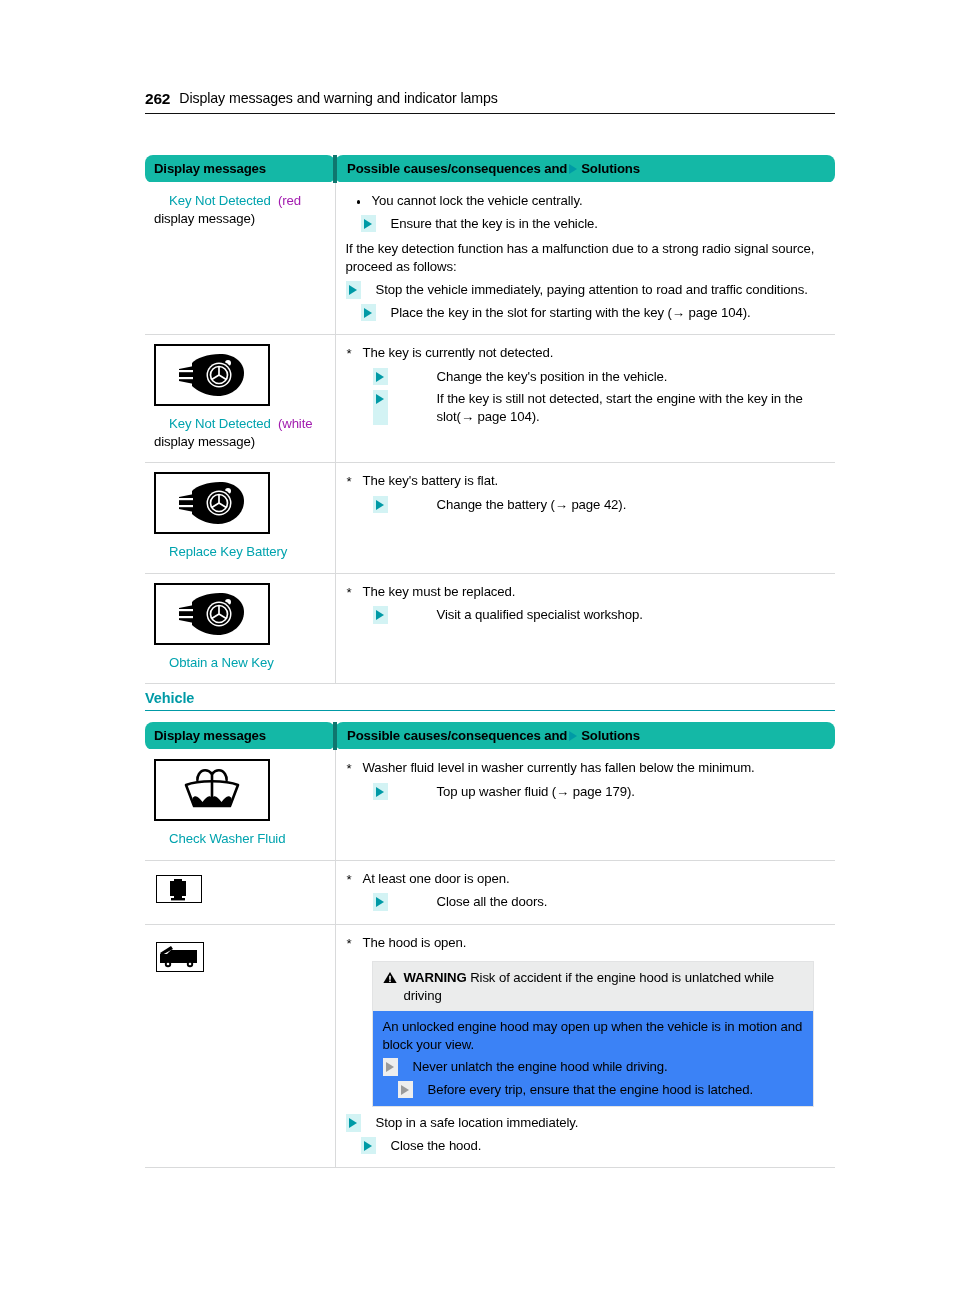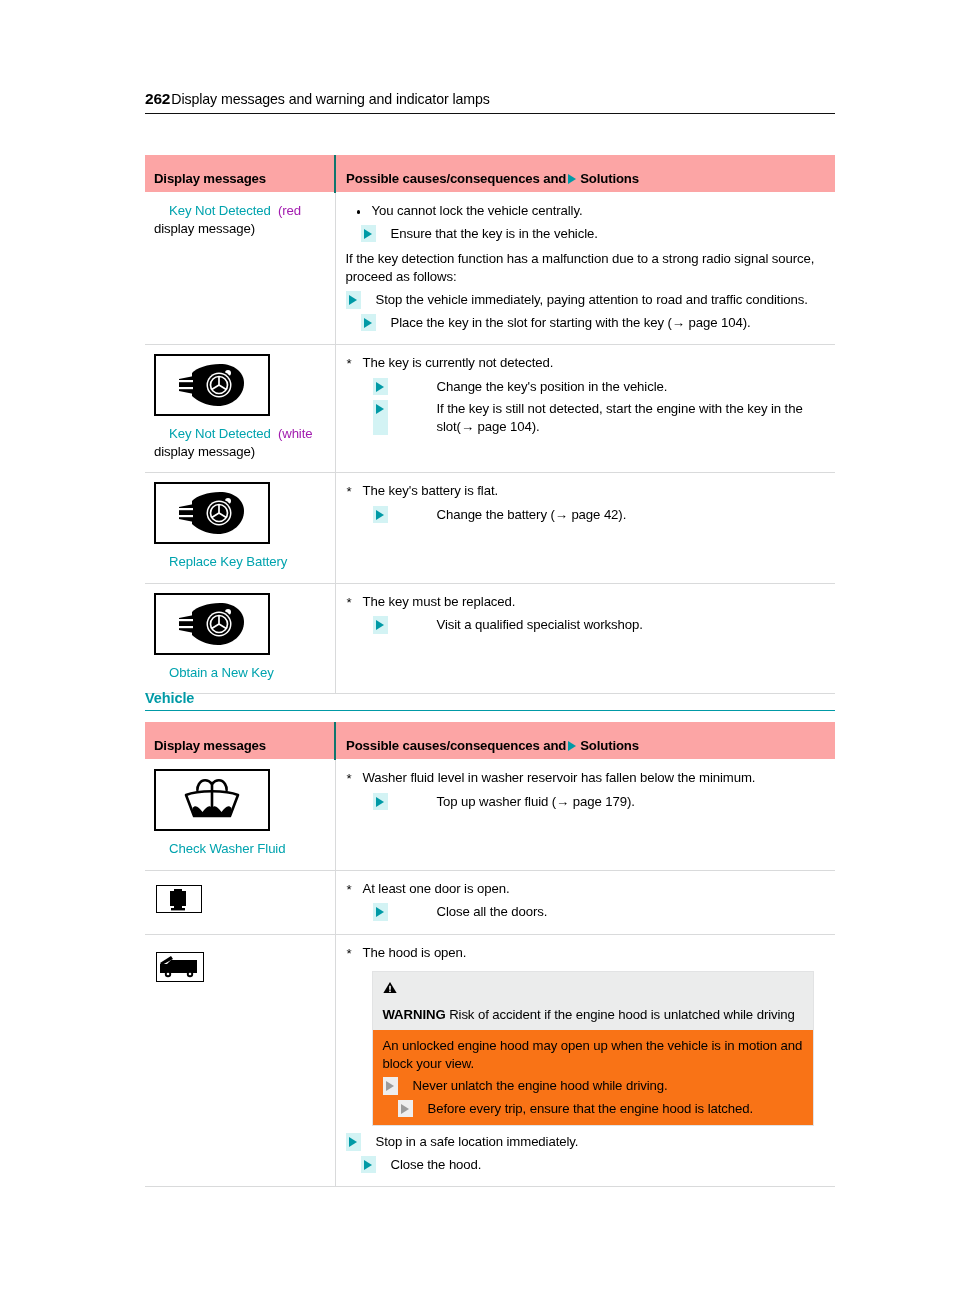--- a/index.html
+++ b/index.html
@@ -25,22 +25,22 @@
 
   
   .page-header {
     position: absolute;
     left: 145px;
     top: 90px;
     width: 690px;
   }
   .page-header-line {
     display: flex;
-    align-items: center;
-    gap: 1px;
+    align-items: flex-start;
+    gap: 9px;
     padding-bottom: 5px;
   }
   .page-number {
     font-size: 15.5px;
     font-weight: bold;
     letter-spacing: -0.2px;
   }
   .page-header-title {
     font-size: 14.2px;
     font-weight: normal;
@@ -74,30 +74,31 @@
     position: absolute;
     left: 145px;
     width: 690px;
     border-collapse: collapse;
     table-layout: fixed;
   }
   .tbl col.c1 { width: 190px; }
   .tbl col.c2 { width: 500px; }
 
   .tbl th {
-    background: #fca5a5;
+    background: #14b8a6;
     text-align: left;
     font-size: 13.2px;
     font-weight: bold;
     letter-spacing: -0.15px;
-    padding: 16px 0 6px 9px;
+    padding: 6px 0 6px 9px;
     vertical-align: middle;
     border-bottom: 1px solid #ffffff;
-  }
-  .tbl th.h2 { padding-left: 10px; border-left: 2px solid #0f766e; }
+    border-radius: 8px;
+  }
+  .tbl th.h2 { padding-left: 10px; border-left: 4px solid #0f766e; }
 
   .tbl td {
     vertical-align: top;
     font-size: 13.2px;
     line-height: 17.5px;
     letter-spacing: -0.1px;
     border-bottom: 1px solid #d9dadb;
     padding: 0;
   }
   .tbl tr:last-child td { border-bottom: 1px solid #d9dadb; }
@@ -201,34 +202,33 @@
     width: 442px;
     border: 1px solid #e2e3e4;
     box-sizing: border-box;
   }
   .warn-head {
     background: #ebecec;
     padding: 7px 10px 7px 10px;
     display: flex;
     align-items: flex-start;
     gap: 7px;
-    flex-direction: column;
   }
   .warn-tri {
     flex: 0 0 auto;
     margin-top: 2px;
   }
   .warn-head-text {
     font-size: 13.2px;
     line-height: 17.5px;
     letter-spacing: -0.1px;
   }
   .warn-label { font-weight: bold; }
   .warn-body {
-    background: #f97316;
+    background: #3b82f6;
     padding: 7px 10px 8px 10px;
   }
   .warn-body p {
     margin: 0 0 5px 0;
     font-size: 13.2px;
     line-height: 17.5px;
     letter-spacing: -0.1px;
   }
   .warn-body .li { margin-bottom: 0; }
   .warn-body .arrow-box { background: #eeeeee; }
@@ -481,21 +481,21 @@
               </g>
               <path d="M30 24 C42 19 70 19 82 24 L74 45 L38 45 Z" fill="none" stroke="#000" stroke-width="2.6" stroke-linejoin="round"></path>
               <path d="M36.5 37 C40 33 43 37 46.5 41 C50 37 53 33 56 37 C59 33 62 37 65.5 41 C69 37 72 33 75.5 37 L74 45.5 L38 45.5 Z" fill="#000"></path>
             </svg>
           </span>
           <span class="msg-name">Check Washer Fluid</span>
         </td>
         <td class="col-right">
           <div class="li">
             <span class="marker asterisk">*</span>
-            <span class="li-text">Washer fluid level in washer reservoir has fallen below the minimum.</span>
+            <span class="li-text">Washer fluid level in washer currently has fallen below the minimum.</span>
           </div>
           <div class="li sub-indent">
             <span class="marker arrow">
                 <span class="arrow-box">
                   <span class="tri"></span>
                 </span>
               </span>
             <span class="li-text">Top up washer fluid (→ page 179).</span>
           </div>
         </td>

